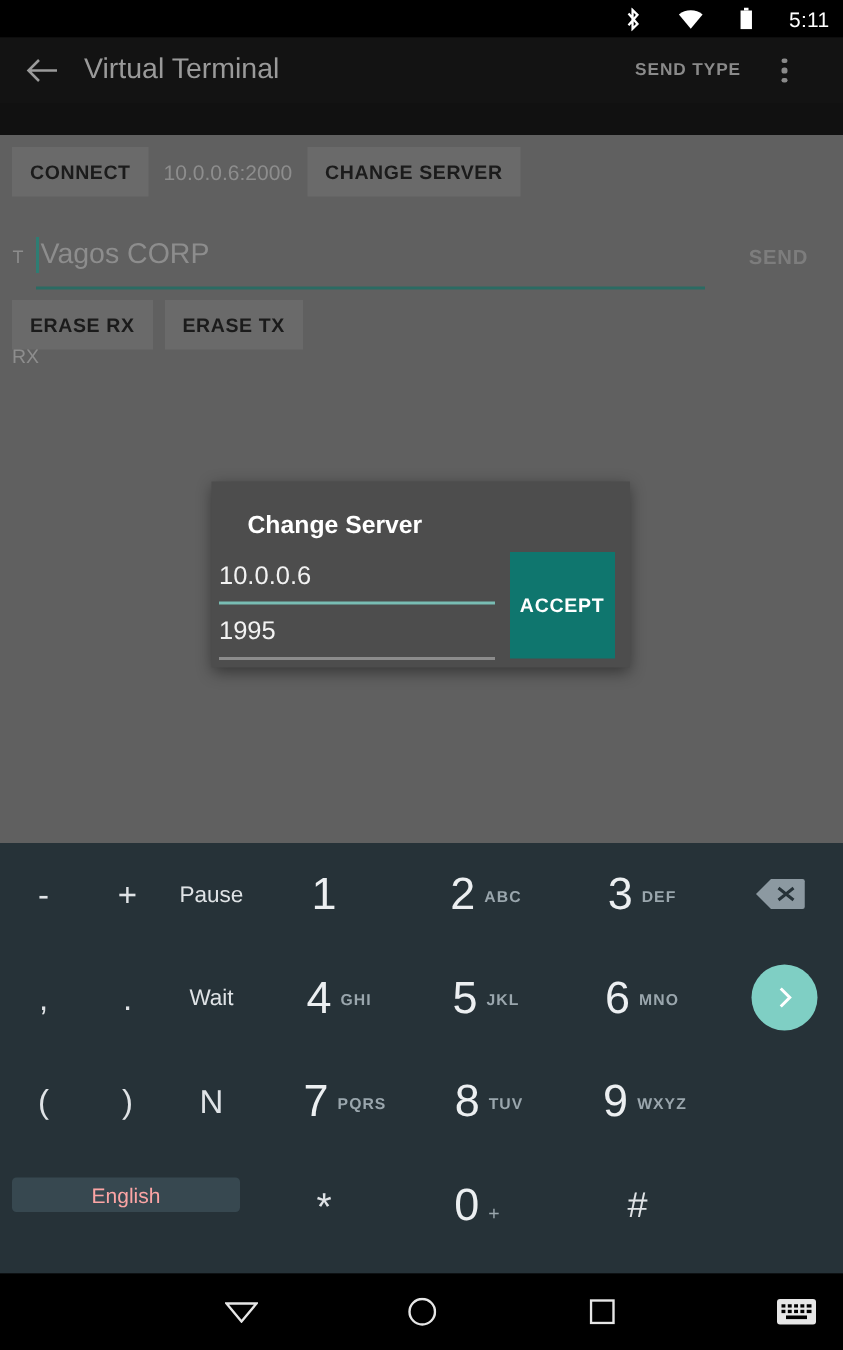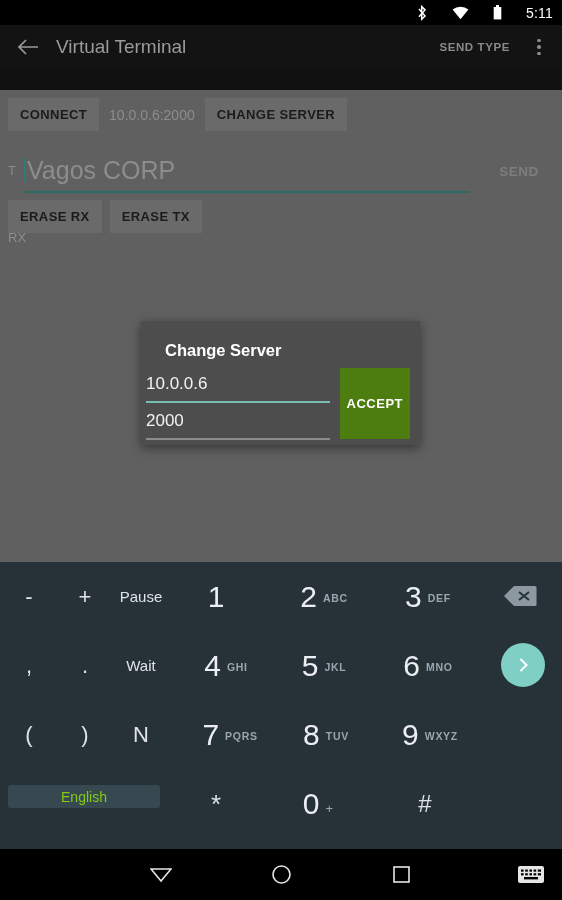--- a/index.html
+++ b/index.html
@@ -20,21 +20,21 @@
   #statusbar .si { display: flex; align-items: center; }
   .clock { color: #fff; font-size: 14px; letter-spacing: .2px; }
 
   
   #appbar {
     position: absolute; top: 25px; left: 0; width: 562px; height: 44px;
     background: #131313; display: flex; align-items: center;
   }
   #back-btn { width: 56px; height: 57px; display: flex; align-items: center; justify-content: center; }
   #app-title { color: #9a9a9a; font-size: 19px; font-weight: normal; }
-  #appbar-right { margin-left: auto; display: flex; align-items: center; padding-right: 6px; gap: 2px; }
+  #appbar-right { margin-left: auto; display: flex; align-items: center; padding-right: 22px; gap: 2px; }
   #send-type-btn { color: #8a8a8a; font-size: 11.5px; font-weight: bold; letter-spacing: .6px; padding: 8px 10px; }
   #overflow-btn { width: 34px; height: 48px; display: flex; flex-direction: column;
     align-items: center; justify-content: center; gap: 3px; }
   #overflow-btn i { display: block; width: 3.5px; height: 3.5px; border-radius: 50%; background: #8a8a8a; }
 
   
   #content {
     position: absolute; top: 90px; left: 0; width: 562px; height: 480px;
     background: #606060;
   }
@@ -46,21 +46,21 @@
   #row-connect { position: absolute; top: 8px; left: 8px; display: flex; align-items: center; gap: 0; }
   #server-address { color: #8d8d8d; font-size: 14px; padding: 0 10px; }
 
   #row-send { position: absolute; top: 58px; left: 0; width: 562px; height: 46px; display: flex; align-items: center; }
   #tx-label { color: #8d8d8d; font-size: 12px; width: 24px; text-align: center; }
   #tx-field {
     position: relative; flex: 1; height: 44px; margin-right: 6px;
     border-bottom: 2px solid #2b6b63; display: flex; align-items: center;
   }
   #tx-caret { width: 2px; height: 24px; background: #2e7d73; margin-right: 1px; }
-  #tx-placeholder { color: #8d8d8d; font-size: 25px; }
+  #tx-placeholder { color: #8d8d8d; font-size: 19px; }
   #send-btn { color: #7d7d7d; font-size: 13.5px; font-weight: bold; letter-spacing: .5px;
     width: 86px; text-align: center; }
 
   #row-erase { position: absolute; top: 110px; left: 8px; display: flex; gap: 8px; }
   #rx-label { position: absolute; top: 140px; left: 8px; color: #8d8d8d; font-size: 13px; }
 
   
   #dialog {
     position: absolute; left: 141px; top: 231px; width: 279px; height: 124px;
     background: #4d4d4d; box-shadow: 0 3px 10px rgba(0,0,0,.45);
@@ -68,21 +68,21 @@
   #dialog-title { color: #fff; font-size: 16.5px; font-weight: bold; padding: 20px 0 6px 24px; }
   #dialog-body { display: flex; padding: 0 10px 0 2px; }
   #dialog-fields { width: 196px; padding-left: 2px; }
   .dfield {
     height: 37px; display: flex; align-items: center; color: #f2f2f2; font-size: 17px;
     border-bottom: 2px solid #8c8c8c; margin-left: 1px;
   }
   .dfield.focused { border-bottom-color: #79bdb4; }
   #accept-btn {
     width: 74px; height: 71px; margin-top: 2px; margin-left: 10px;
-    background: #4d7c0f; color: #fff; font-size: 13px; font-weight: bold;
+    background: #0f766e; color: #fff; font-size: 13px; font-weight: bold;
     letter-spacing: .5px; display: flex; align-items: center; justify-content: center;
     border: 0; font-family: "Liberation Sans", sans-serif;
   }
 
   
   #keyboard {
     position: absolute; top: 562px; left: 0; width: 562px; height: 287px;
     background: #263238;
   }
   .krow { position: relative; width: 562px; height: 69px; }
@@ -92,21 +92,21 @@
   }
   .kdigit { font-size: 30px; font-weight: 300; color: #eceff1; line-height: 1; }
   .ksym { font-size: 22px; color: #dfe3e6; line-height: 1; }
   .kword { font-size: 15px; color: #dfe3e6; }
   .ksub { font-size: 10.5px; font-weight: bold; letter-spacing: .7px; color: #9aa6ad; align-self: center; margin-top: 2px; }
   .plus0 { font-size: 13px; color: #9aa6ad; align-self: center; margin-top: 10px; }
 
   #lang-key {
     position: absolute; left: 8px; top: 16px; width: 152px; height: 23px;
     background: #374850; border-radius: 3px; display: flex; align-items: center;
-    justify-content: center; color: #84cc16; font-size: 14px;
+    justify-content: center; color: #fca5a5; font-size: 14px;
   }
   #backspace-key { position: absolute; left: 497px; top: 18px; width: 46px; height: 32px;
     display: flex; align-items: center; justify-content: center; }
   #enter-key {
     position: absolute; left: 501px; top: 12px; width: 44px; height: 44px;
     border-radius: 50%; background: #7fcfc4; display: flex; align-items: center; justify-content: center;
   }
 
   
   #navbar {
@@ -179,21 +179,21 @@
       <button class="mbtn">ERASE TX</button>
     </div>
 
     <div id="rx-label">RX</div>
 
     <div id="dialog">
       <div id="dialog-title">Change Server</div>
       <div id="dialog-body">
         <div id="dialog-fields">
           <div class="dfield focused">10.0.0.6</div>
-          <div class="dfield">2000</div>
+          <div class="dfield">1995</div>
         </div>
         <button id="accept-btn">ACCEPT</button>
       </div>
     </div>
   </div>
 
   <div id="keyboard">
     <div class="krow">
       <div class="key" style="left:4px;width:50px">
           <span class="ksym">-</span>

